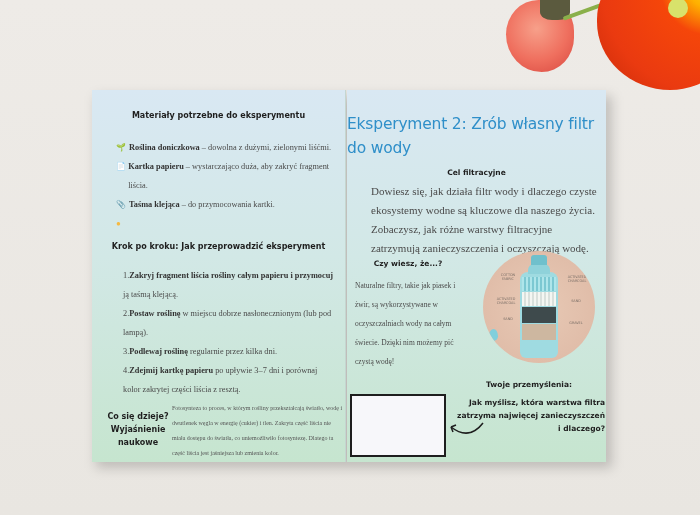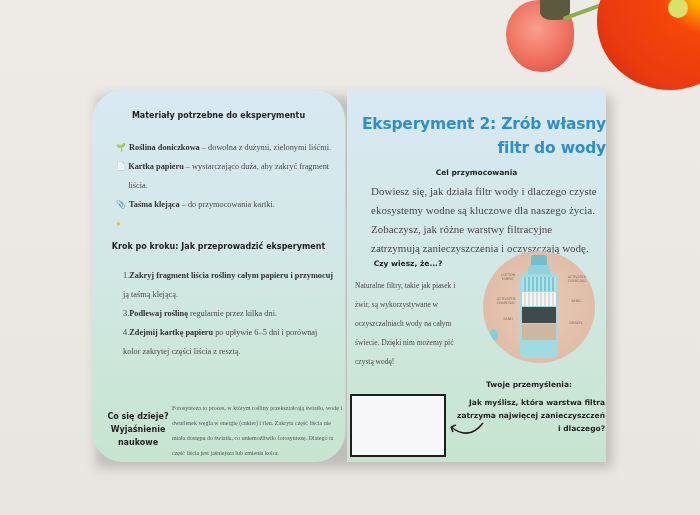--- a/index.html
+++ b/index.html
@@ -42,21 +42,21 @@
   
   .booklet-shadow {
     position: absolute; left: 96px; top: 96px; width: 516px; height: 372px;
     background: rgba(0,0,0,0.18); filter: blur(6px);
   }
   .page {
     position: absolute; top: 90px; height: 372px;
     background: linear-gradient(180deg, #d9e8f3 0%, #d2e8e6 45%, #c6e5cf 100%);
     overflow: hidden;
   }
-  .page-left { left: 92px; width: 254px; border-right: 1px solid #c4d6d0; border-radius: 31px; }
+  .page-left { left: 92px; width: 254px; border-right: 1px solid #c4d6d0; }
   .page-right { left: 347px; width: 259px; }
 
   .heading-sans {
     font-family: "DejaVu Sans", sans-serif; font-weight: bold; color: #1f1f1f;
     text-align: center;
   }
   .body-serif {
     font-family: "Liberation Serif", serif; font-size: 8.3px; color: #4a4a4a;
     line-height: 19px;
   }
@@ -73,22 +73,22 @@
     position: absolute; top: 320px; left: 8px; width: 76px;
     font-size: 8px; line-height: 13px;
   }
   .what-body {
     position: absolute; top: 311px; left: 80px; width: 172px;
     font-size: 6px; line-height: 15px; color: #555;
   }
 
   
   .exp-title {
-    position: absolute; top: 22px; left: 0; width: 100%; text-align: right;
-    font-family: "DejaVu Sans", sans-serif; font-weight: bold;
+    position: absolute; top: 22px; left: 0; width: 100%; text-align: left;
+    font-family: "DejaVu Sans", sans-serif; font-weight: normal;
     font-size: 15.5px; line-height: 24px; color: #2f8fc9; letter-spacing: -0.2px;
   }
   .goal-title { position: absolute; top: 78px; left: 0; width: 100%; font-size: 7.5px; }
   .goal-body {
     position: absolute; top: 92px; left: 24px; width: 228px; font-size: 11px;
   }
   .know-title {
     position: absolute; top: 169px; left: 6px; width: 110px; font-size: 7.5px;
   }
   .know-body {
@@ -161,36 +161,40 @@
   </div>
 
   <div class="heading-sans step-title">Krok po kroku: Jak przeprowadzić eksperyment</div>
 
   <div class="steps body-serif">
     <div>
       <span>1.</span><b>Zakryj fragment liścia rośliny całym papieru i przymocuj</b>
       <span class="line2">ją taśmą klejącą.</span>
     </div>
     <div>
+      <span>2.</span><b>Postaw roślinę</b><span> w miejscu dobrze nasłonecznionym (lub pod</span>
+      <span class="line2">lampą).</span>
+    </div>
+    <div>
       <span>3.</span><b>Podlewaj roślinę</b><span> regularnie przez kilka dni.</span>
     </div>
     <div>
-      <span>4.</span><b>Zdejmij kartkę papieru</b><span> po upływie 6–5 dni i porównaj</span>
+      <span>4.</span><b>Zdejmij kartkę papieru</b><span> po upływie 3–7 dni i porównaj</span>
       <span class="line2">kolor zakrytej części liścia z resztą.</span>
     </div>
   </div>
 
   <div class="heading-sans what-title">Co się dzieje? Wyjaśnienie naukowe</div>
   <div class="body-serif what-body">Fotosynteza to proces, w którym rośliny przekształcają światło, wodę i dwutlenek węgla w energię (cukier) i tlen. Zakryta część liścia nie miała dostępu do światła, co uniemożliwiło fotosyntezę. Dlatego ta część liścia jest jaśniejsza lub zmienia kolor.</div>
 </div>
 
 <div class="page page-right">
   <div class="exp-title">Eksperyment 2: Zrób własny filtr do wody</div>
 
-  <div class="heading-sans goal-title">Cel przymocowania</div>
+  <div class="heading-sans goal-title">Cel filtracyjne</div>
   <div class="body-serif goal-body">Dowiesz się, jak działa filtr wody i dlaczego czyste ekosystemy wodne są kluczowe dla naszego życia. Zobaczysz, jak różne warstwy filtracyjne zatrzymują zanieczyszczenia i oczyszczają wodę.</div>
 
   <div class="heading-sans know-title">Czy wiesz, że...?</div>
   <div class="body-serif know-body">Naturalne filtry, takie jak piasek i żwir, są wykorzystywane w oczyszczalniach wody na całym świecie. Dzięki nim możemy pić czystą wodę!</div>
 
   <div class="filter-img">
     <div class="bottle">
       <div class="bottle-body"></div>
       <div class="bottle-neck"></div>
       <div class="bottle-cap"></div>

